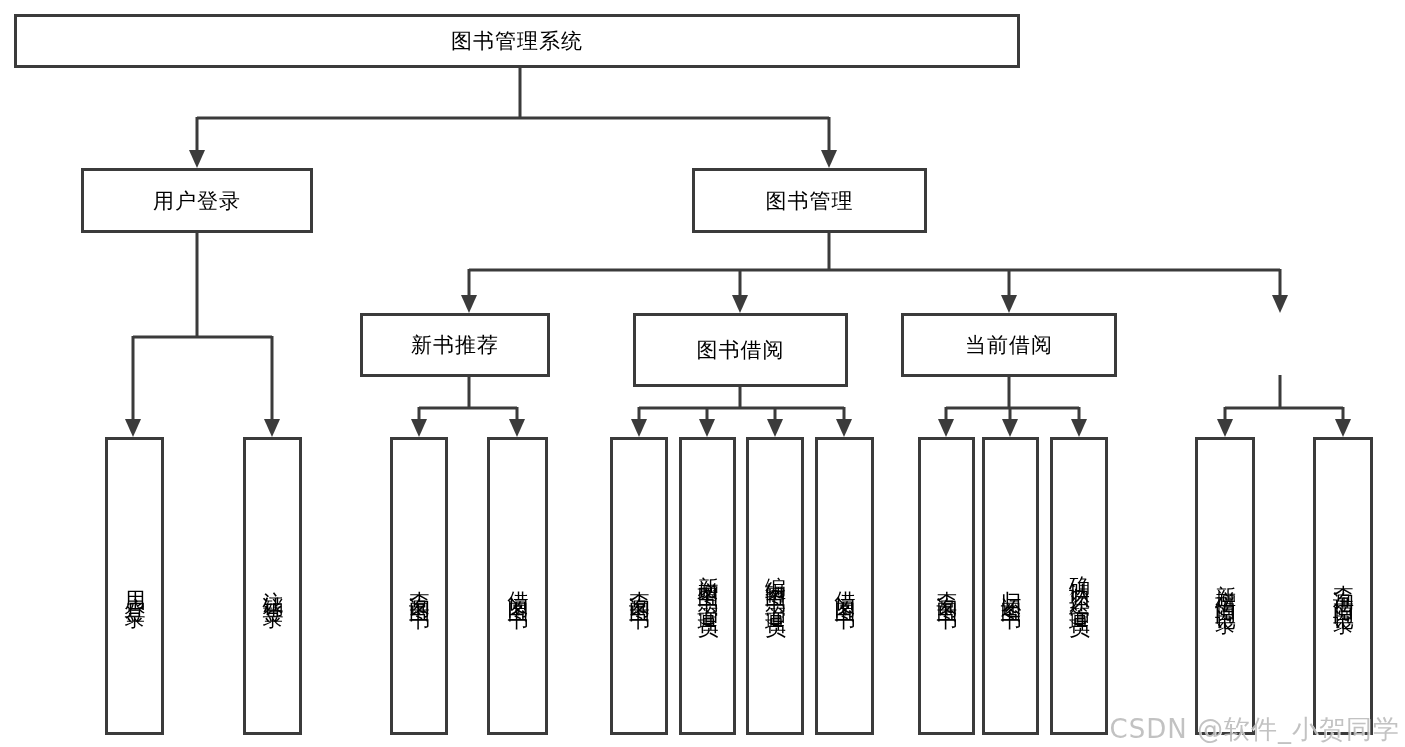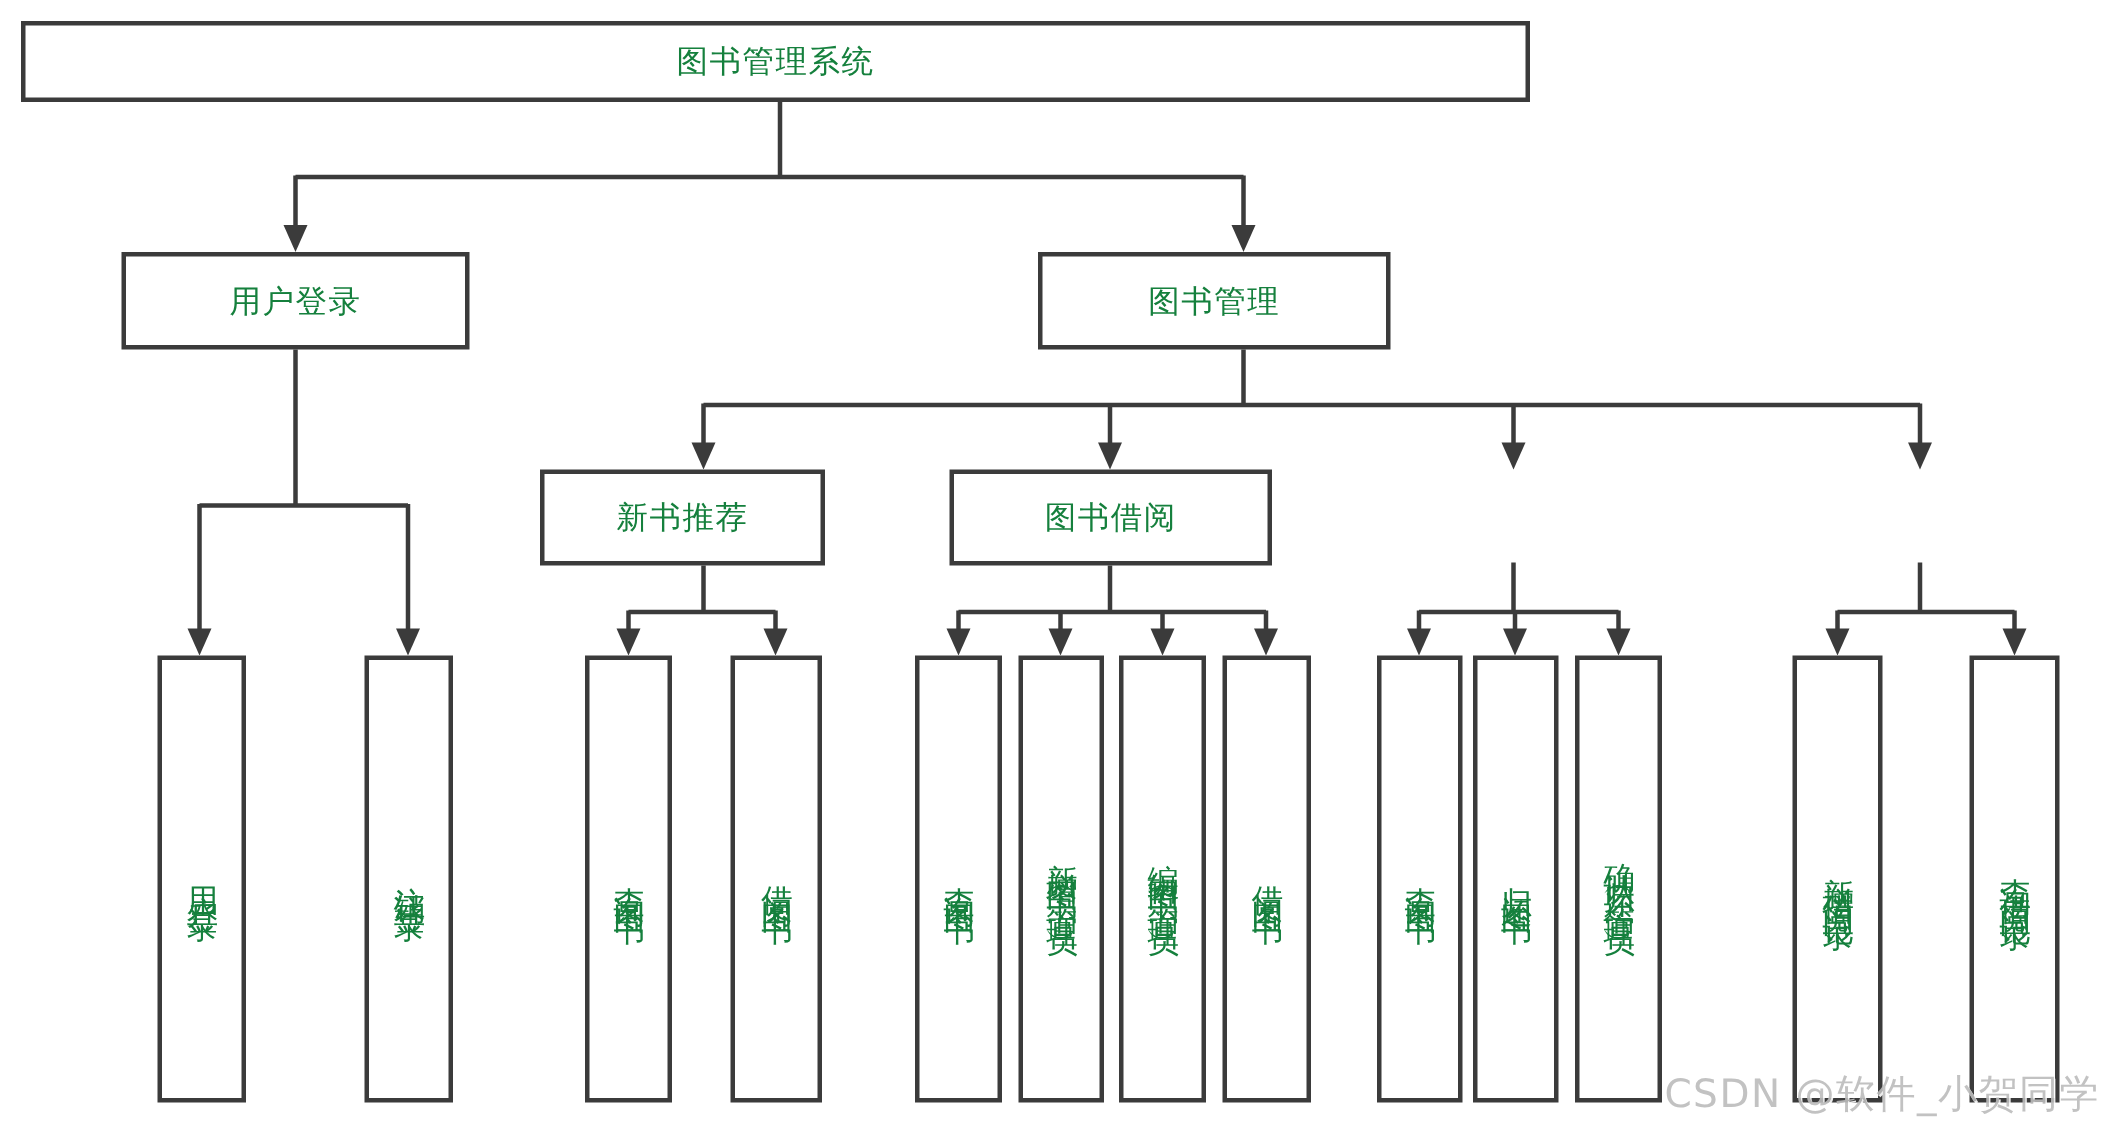--- a/index.html
+++ b/index.html
@@ -17,21 +17,21 @@
     width: 1405px; height: 747px;
   }
   .box {
     position: absolute;
     box-sizing: border-box;
     border: 3px solid #3b3b3b;
     background: #ffffff;
     display: flex;
     align-items: center;
     justify-content: center;
-    color: #15803d;
+    color: #000000;
     font-size: 21px;
     letter-spacing: 1px;
     text-align: center;
   }
   .leaf {
     writing-mode: vertical-rl;
     text-orientation: mixed;
     letter-spacing: 6px;
     line-height: 1.1;
     font-size: 21px;
@@ -97,21 +97,22 @@
       <polygon points="1335,419 1351,419 1343,437"></polygon>
     </g>
   </svg>
 
   <div class="box" style="left:14px; top:14px; width:1006px; height:54px;">图书管理系统</div>
 
   <div class="box" style="left:81px; top:168px; width:232px; height:65px;">用户登录</div>
   <div class="box" style="left:692px; top:168px; width:235px; height:65px;">图书管理</div>
 
   <div class="box" style="left:360px; top:313px; width:190px; height:64px;">新书推荐</div>
-  <div class="box" style="left:633px; top:313px; width:215px; height:64px;">图书借阅</div>
+  <div class="box" style="left:633px; top:313px; width:215px; height:74px;">图书借阅</div>
+  <div class="box" style="left:901px; top:313px; width:216px; height:64px;">当前借阅</div>
 
   <div class="box leaf" style="left:105px; top:437px; width:59px; height:298px;">用户登录</div>
   <div class="box leaf" style="left:243px; top:437px; width:59px; height:298px;">注销登录</div>
 
   <div class="box leaf" style="left:390px; top:437px; width:58px; height:298px;">查询图书</div>
   <div class="box leaf" style="left:487px; top:437px; width:61px; height:298px;">借阅图书</div>
 
   <div class="box leaf" style="left:610px; top:437px; width:58px; height:298px;">查询图书</div>
   <div class="box leaf" style="left:679px; top:437px; width:57px; height:298px;">新增图书（管理员）</div>
   <div class="box leaf" style="left:746px; top:437px; width:58px; height:298px;">编辑图书（管理员）</div>

